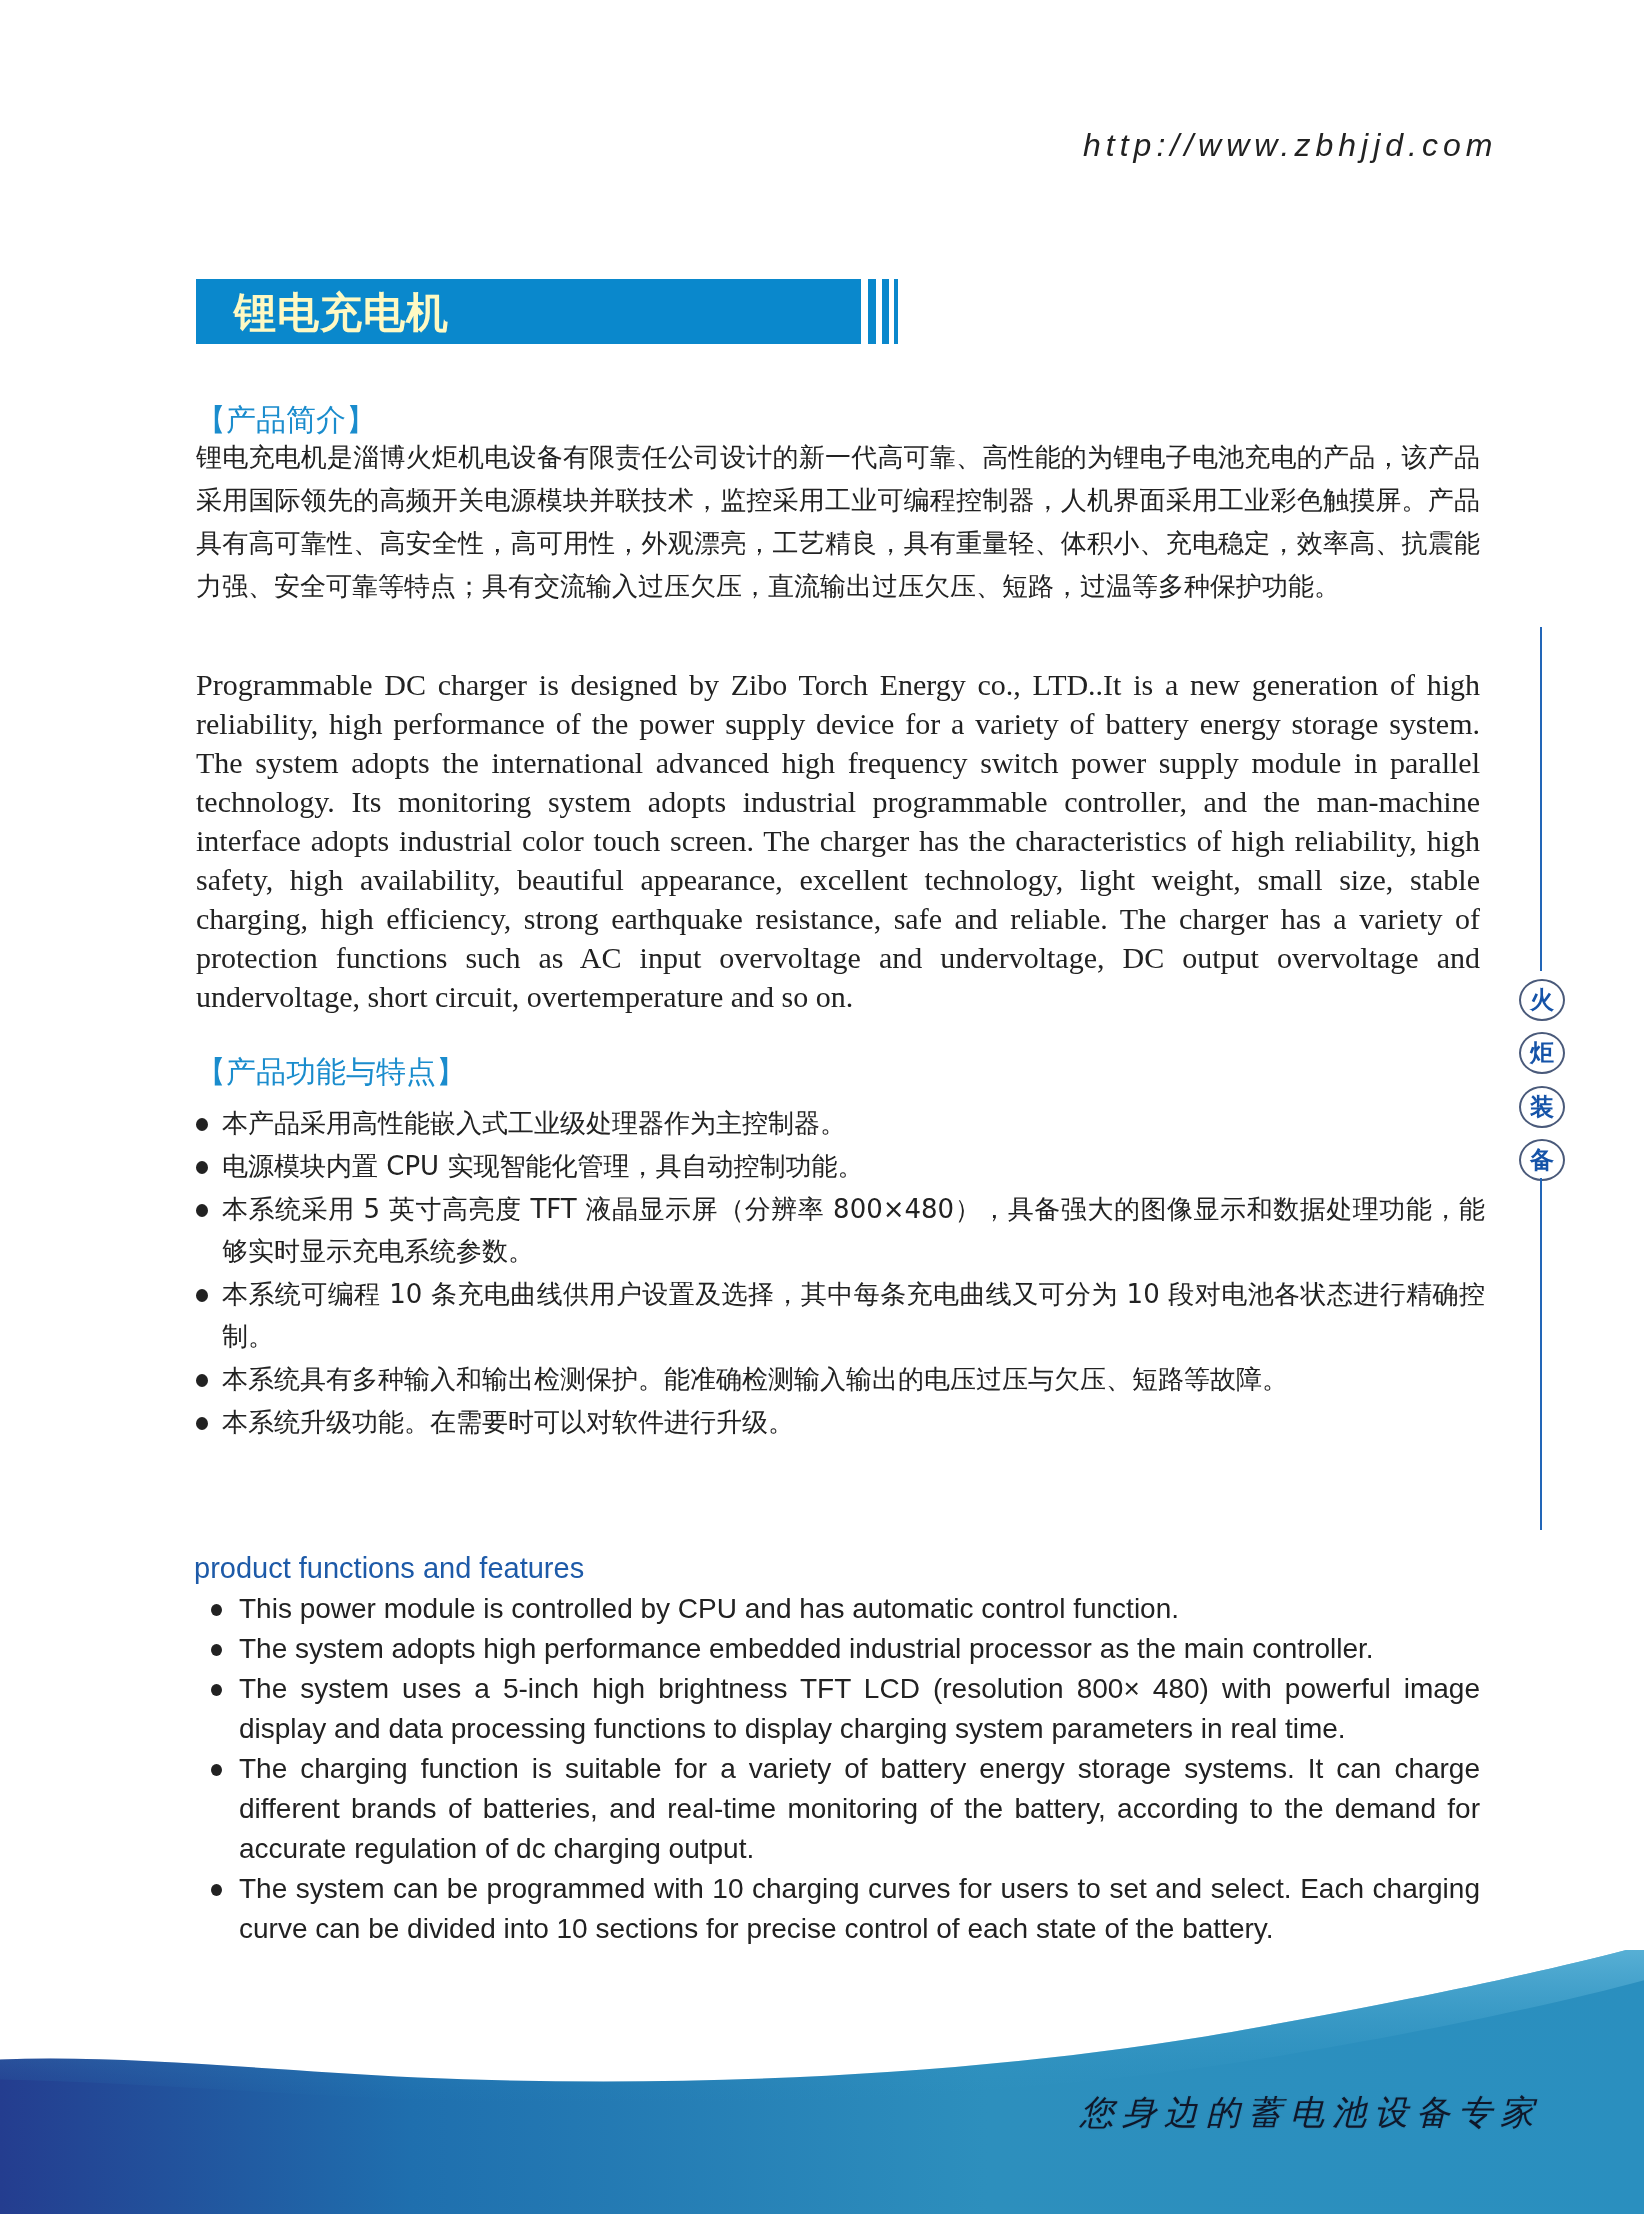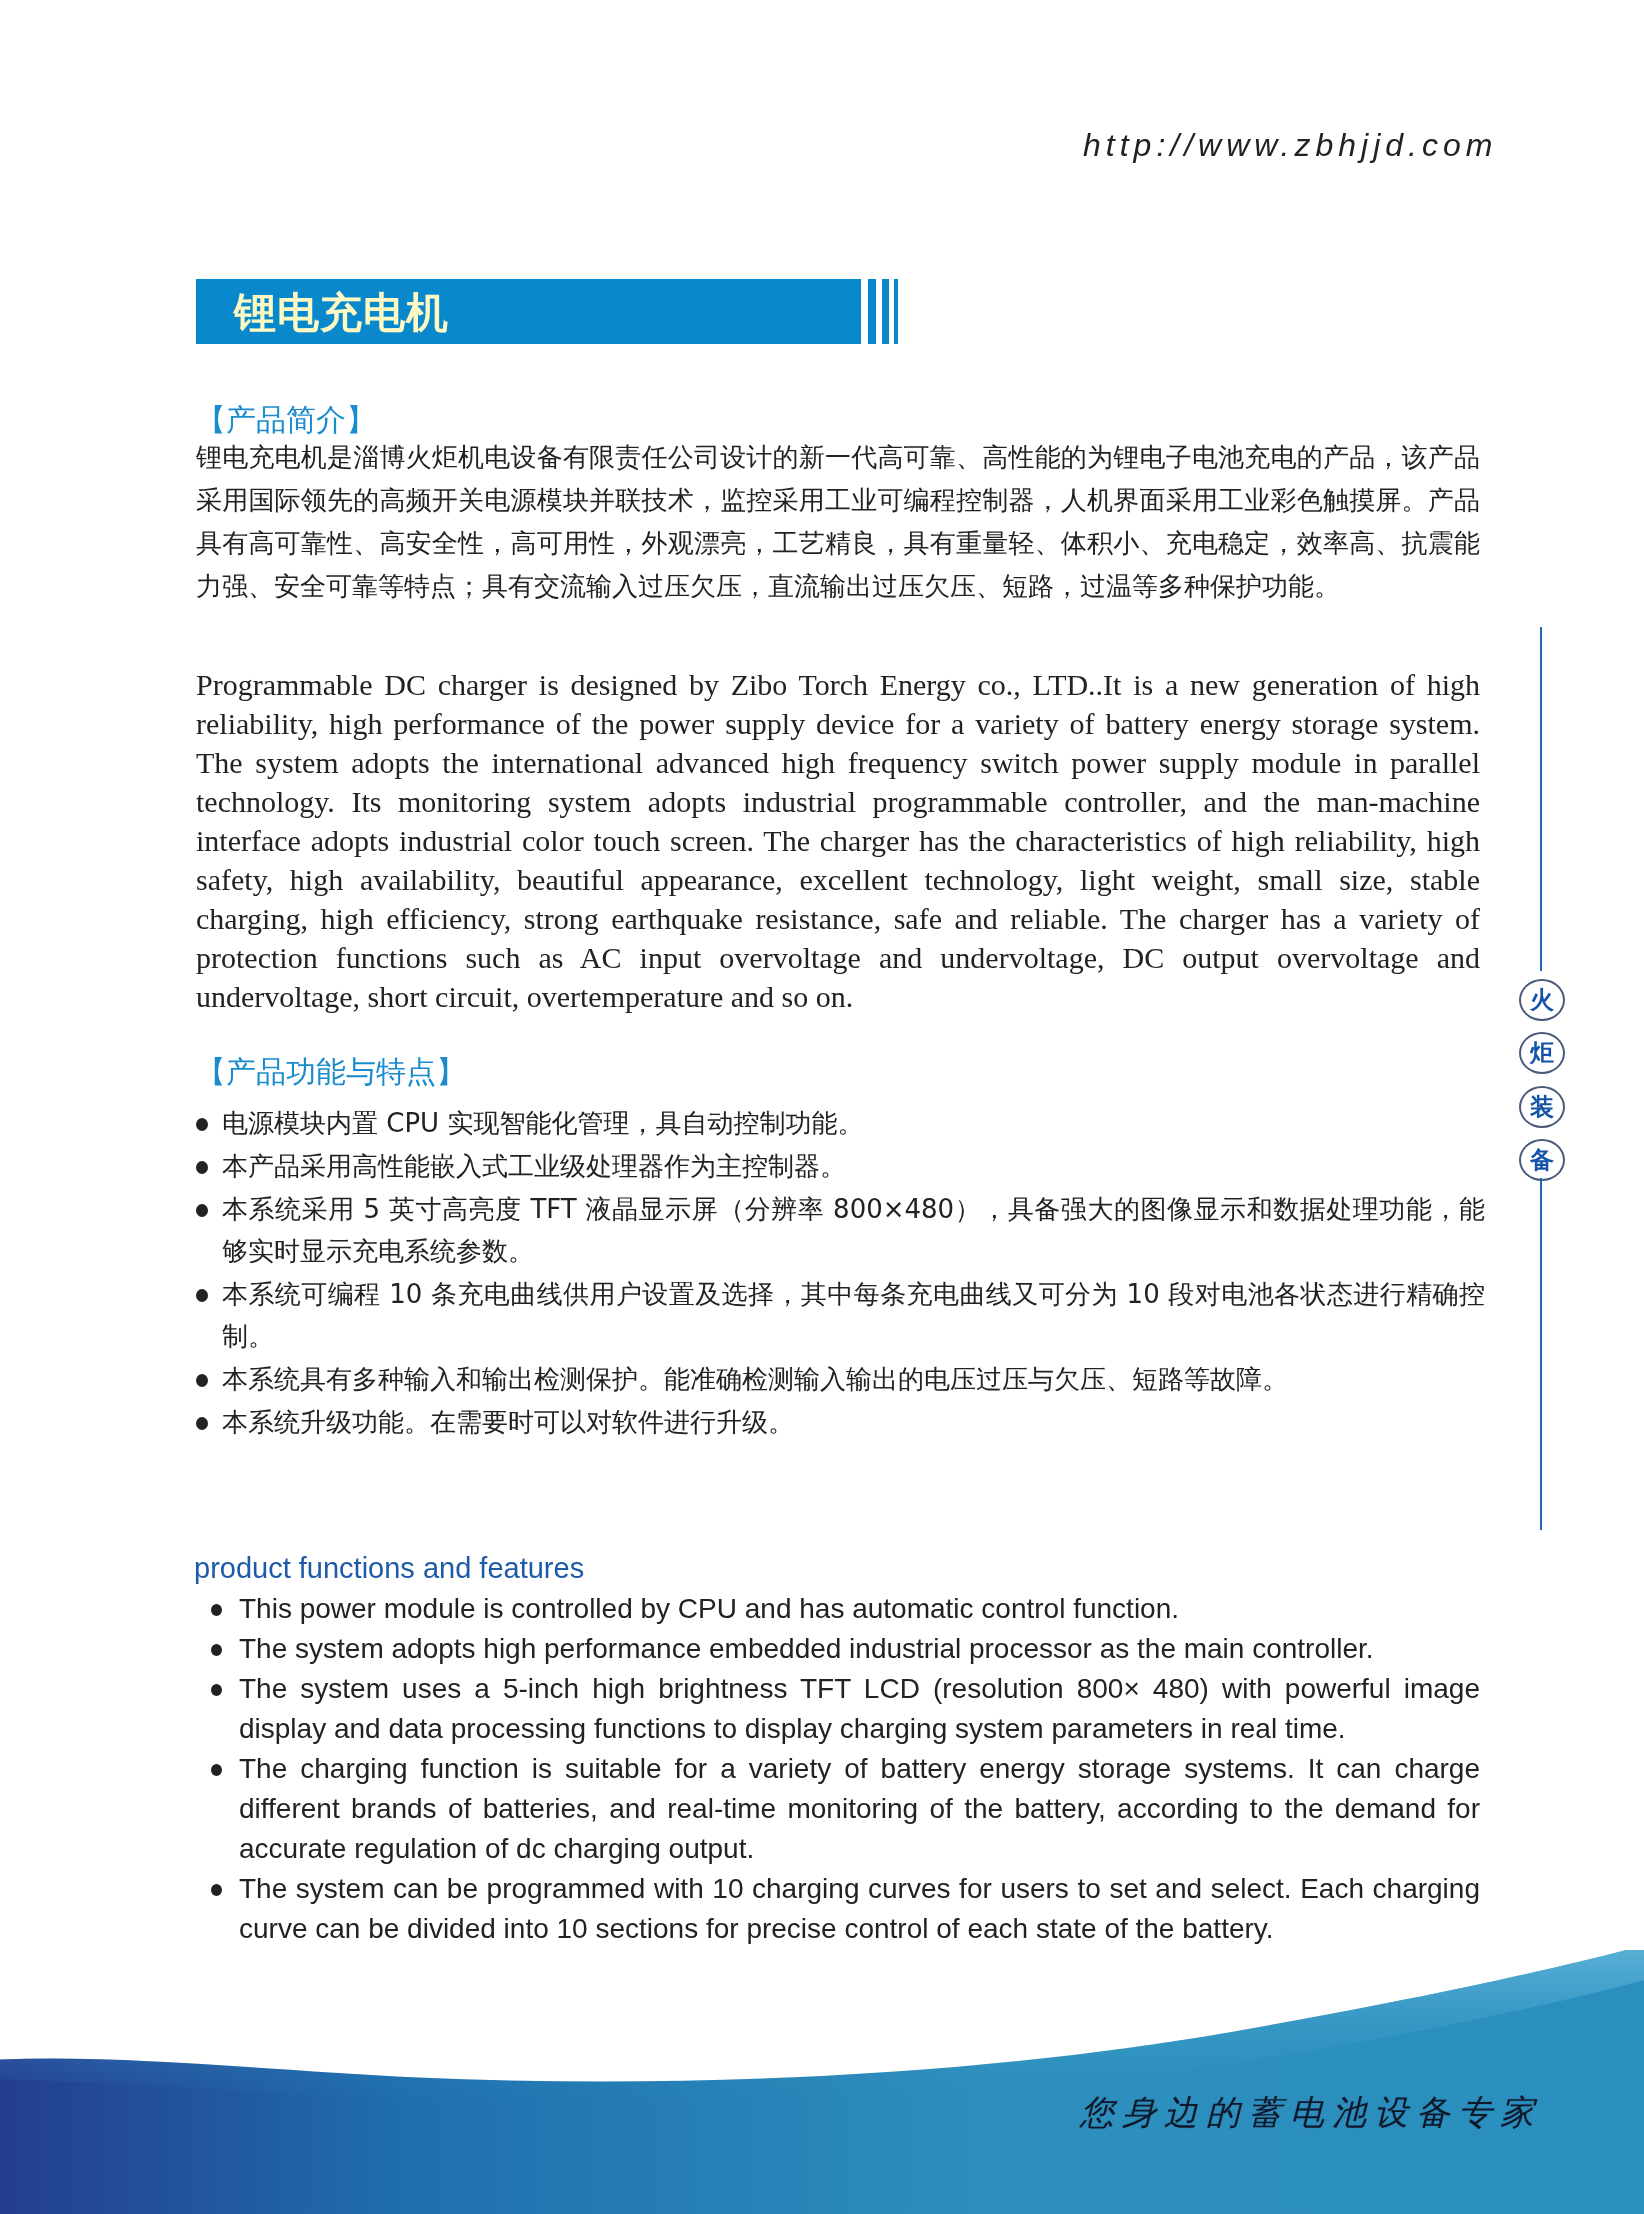--- a/index.html
+++ b/index.html
@@ -92,22 +92,22 @@
 <div class="stripe s1"></div>
 <div class="stripe s2"></div>
 <div class="stripe s3"></div>
 
 <div class="section-head" style="top:400px;">【产品简介】</div>
 <div class="cn-para" style="top:436px;">锂电充电机是淄博火炬机电设备有限责任公司设计的新一代高可靠、高性能的为锂电子电池充电的产品，该产品采用国际领先的高频开关电源模块并联技术，监控采用工业可编程控制器，人机界面采用工业彩色触摸屏。产品具有高可靠性、高安全性，高可用性，外观漂亮，工艺精良，具有重量轻、体积小、充电稳定，效率高、抗震能力强、安全可靠等特点；具有交流输入过压欠压，直流输出过压欠压、短路，过温等多种保护功能。</div>
 <div class="en-para">Programmable DC charger is designed by Zibo Torch Energy co., LTD..It is a new generation of high reliability, high performance of the power supply device for a variety of battery energy storage system. The system adopts the international advanced high frequency switch power supply module in parallel technology. Its monitoring system adopts industrial programmable controller, and the man-machine interface adopts industrial color touch screen. The charger has the characteristics of high reliability, high safety, high availability, beautiful appearance, excellent technology, light weight, small size, stable charging, high efficiency, strong earthquake resistance, safe and reliable. The charger has a variety of protection functions such as AC input overvoltage and undervoltage, DC output overvoltage and undervoltage, short circuit, overtemperature and so on.</div>
 
 <div class="section-head" style="top:1052px;">【产品功能与特点】</div>
 <ul class="cn-list">
+  <li><span class="bullet"></span><span>本产品采用高性能嵌入式工业级处理器作为主控制器。</span></li>
   <li><span class="bullet"></span><span>电源模块内置 CPU 实现智能化管理，具自动控制功能。</span></li>
-  <li><span class="bullet"></span><span>本产品采用高性能嵌入式工业级处理器作为主控制器。</span></li>
   <li><span class="bullet"></span><span>本系统采用 5 英寸高亮度 TFT 液晶显示屏（分辨率 800×480），具备强大的图像显示和数据处理功能，能够实时显示充电系统参数。</span></li>
   <li><span class="bullet"></span><span>本系统可编程 10 条充电曲线供用户设置及选择，其中每条充电曲线又可分为 10 段对电池各状态进行精确控制。</span></li>
   <li><span class="bullet"></span><span>本系统具有多种输入和输出检测保护。能准确检测输入输出的电压过压与欠压、短路等故障。</span></li>
   <li><span class="bullet"></span><span>本系统升级功能。在需要时可以对软件进行升级。</span></li>
 </ul>
 
 <div class="en-head">product functions and features</div>
 <ul class="en-list">
   <li><span class="bullet"></span><span>This power module is controlled by CPU and has automatic control function.</span></li>
   <li><span class="bullet"></span><span>The system adopts high performance embedded industrial processor as the main controller.</span></li>

